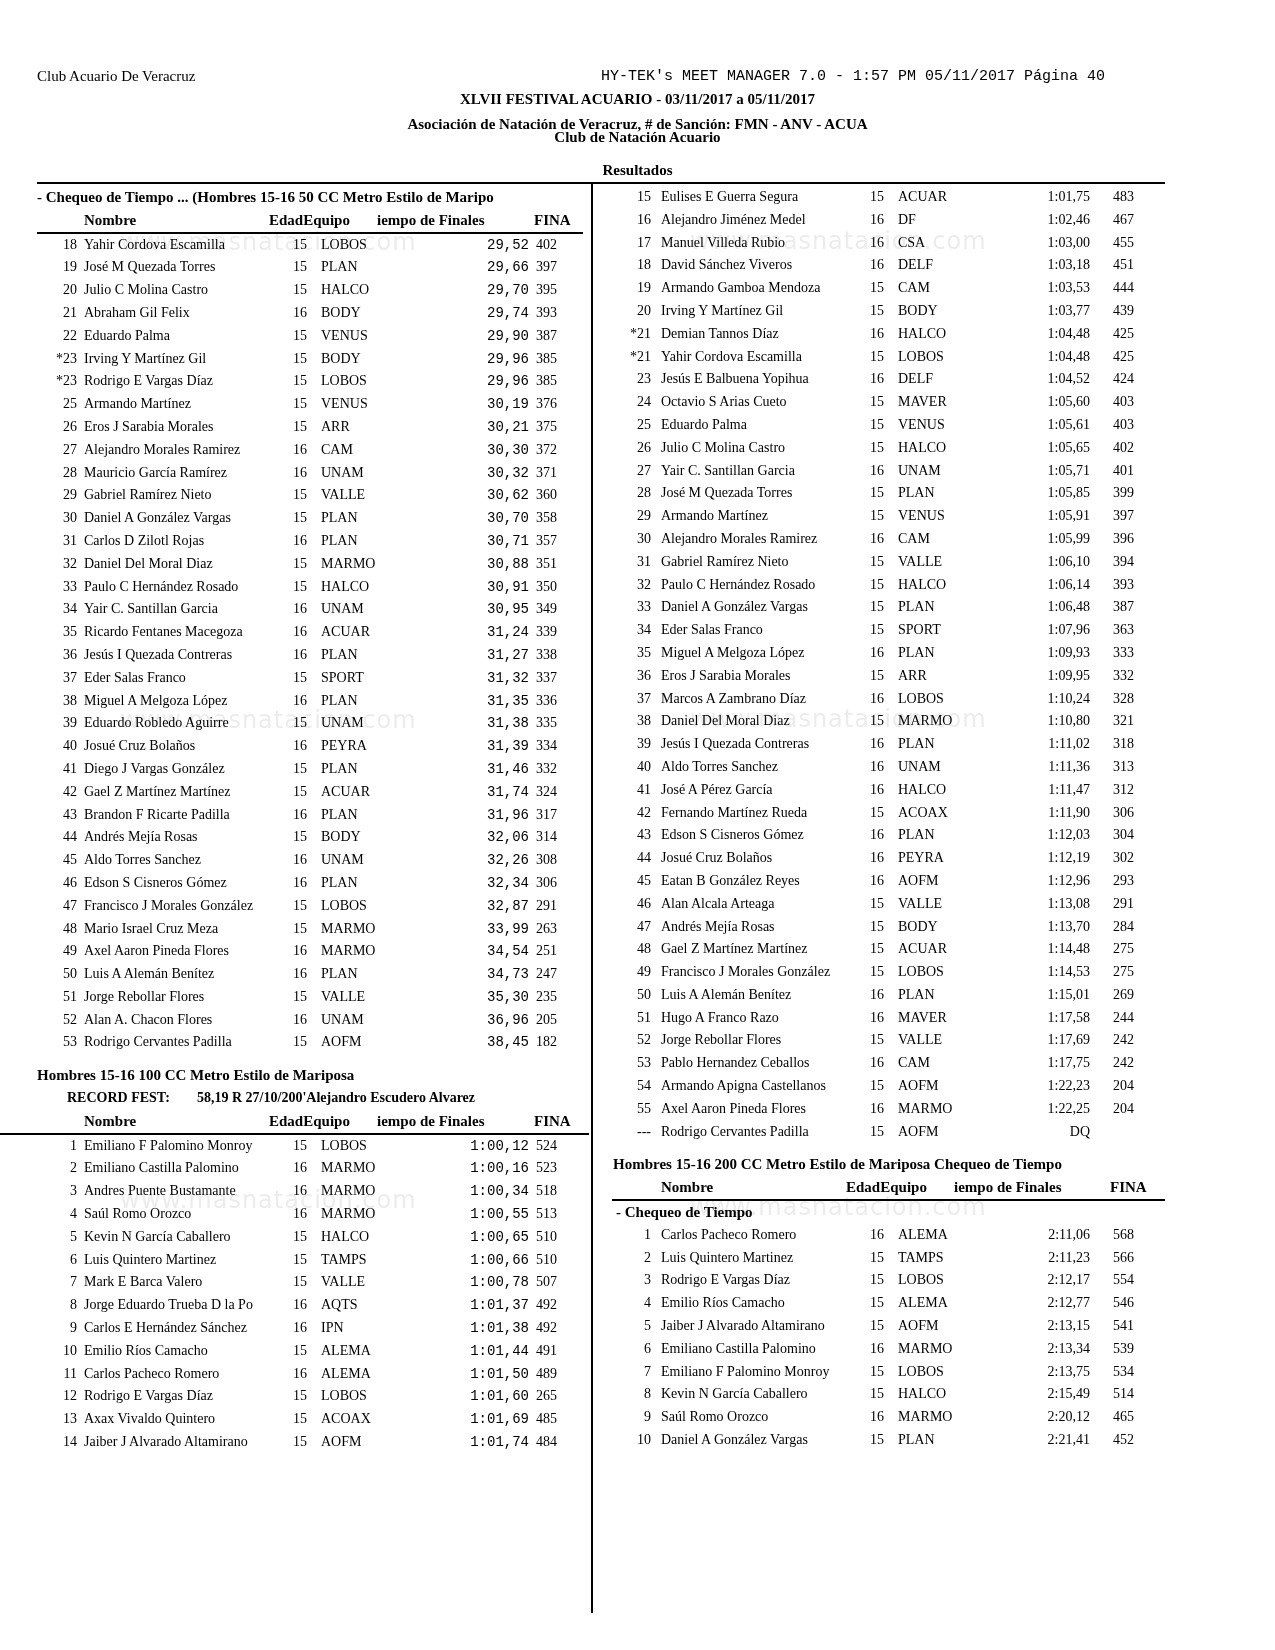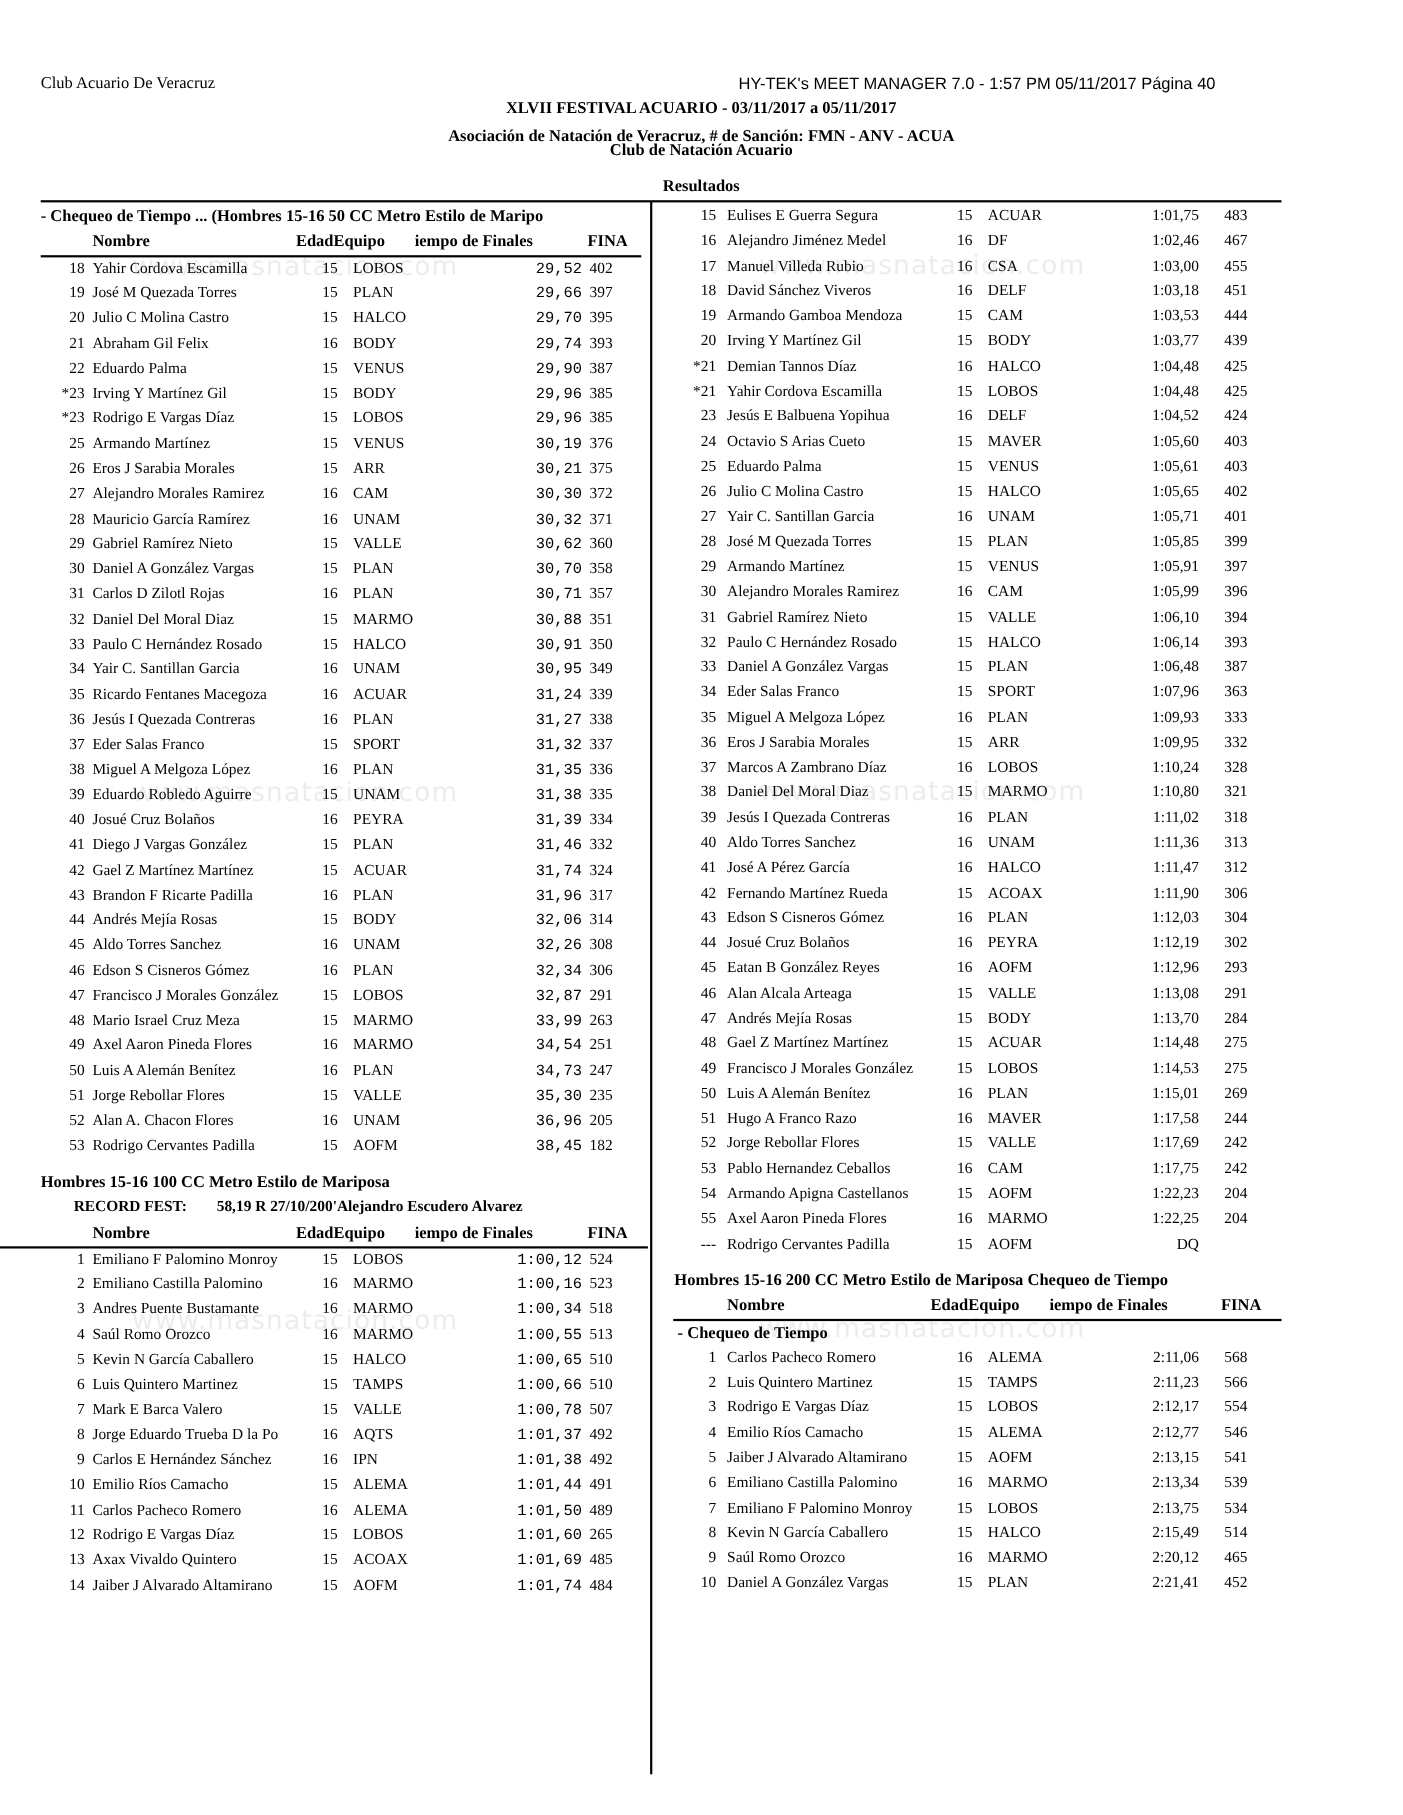--- a/index.html
+++ b/index.html
@@ -1,20 +1,20 @@
 <!DOCTYPE html>
 <html><head>
 <meta charset="utf-8">
 <style>
   html, body { margin: 0; padding: 0; background: #ffffff; }
   body { width: 1275px; height: 1650px; position: relative; overflow: hidden;
          font-family: "DejaVu Serif", "Liberation Serif", serif; color: #000; }
   .abs { position: absolute; white-space: nowrap; }
   .hdr-left { left: 37px; top: 68px; font-size: 15px; font-family: "Liberation Serif", serif; }
-  .hdr-right { right: 170px; top: 68px; font-size: 15px; font-family: Liberation Sans, sans-serif; }
+  .hdr-right { right: 170px; top: 68px; font-size: 15px; font-family: Liberation Mono, monospace; }
   .title { left: 0; width: 1275px; text-align: center; font-weight: bold; font-size: 15px;
            font-family: "Liberation Serif", serif; }
   .rule-top { position: absolute; left: 37px; top: 182px; width: 1128px; height: 2px; background: #000; }
   .vdiv { position: absolute; left: 591px; top: 183px; width: 2px; height: 1430px; background: #000; }
   .col { position: absolute; }
   .col-left { left: 37px; top: 186px; width: 552px; }
   .col-right { left: 600px; top: 186px; width: 565px; }
   .line { position: relative; height: 22.8px; font-size: 14px; line-height: 22.8px;
           font-family: "Liberation Serif", serif; }
   .line span { position: absolute; top: 0; white-space: nowrap; }

